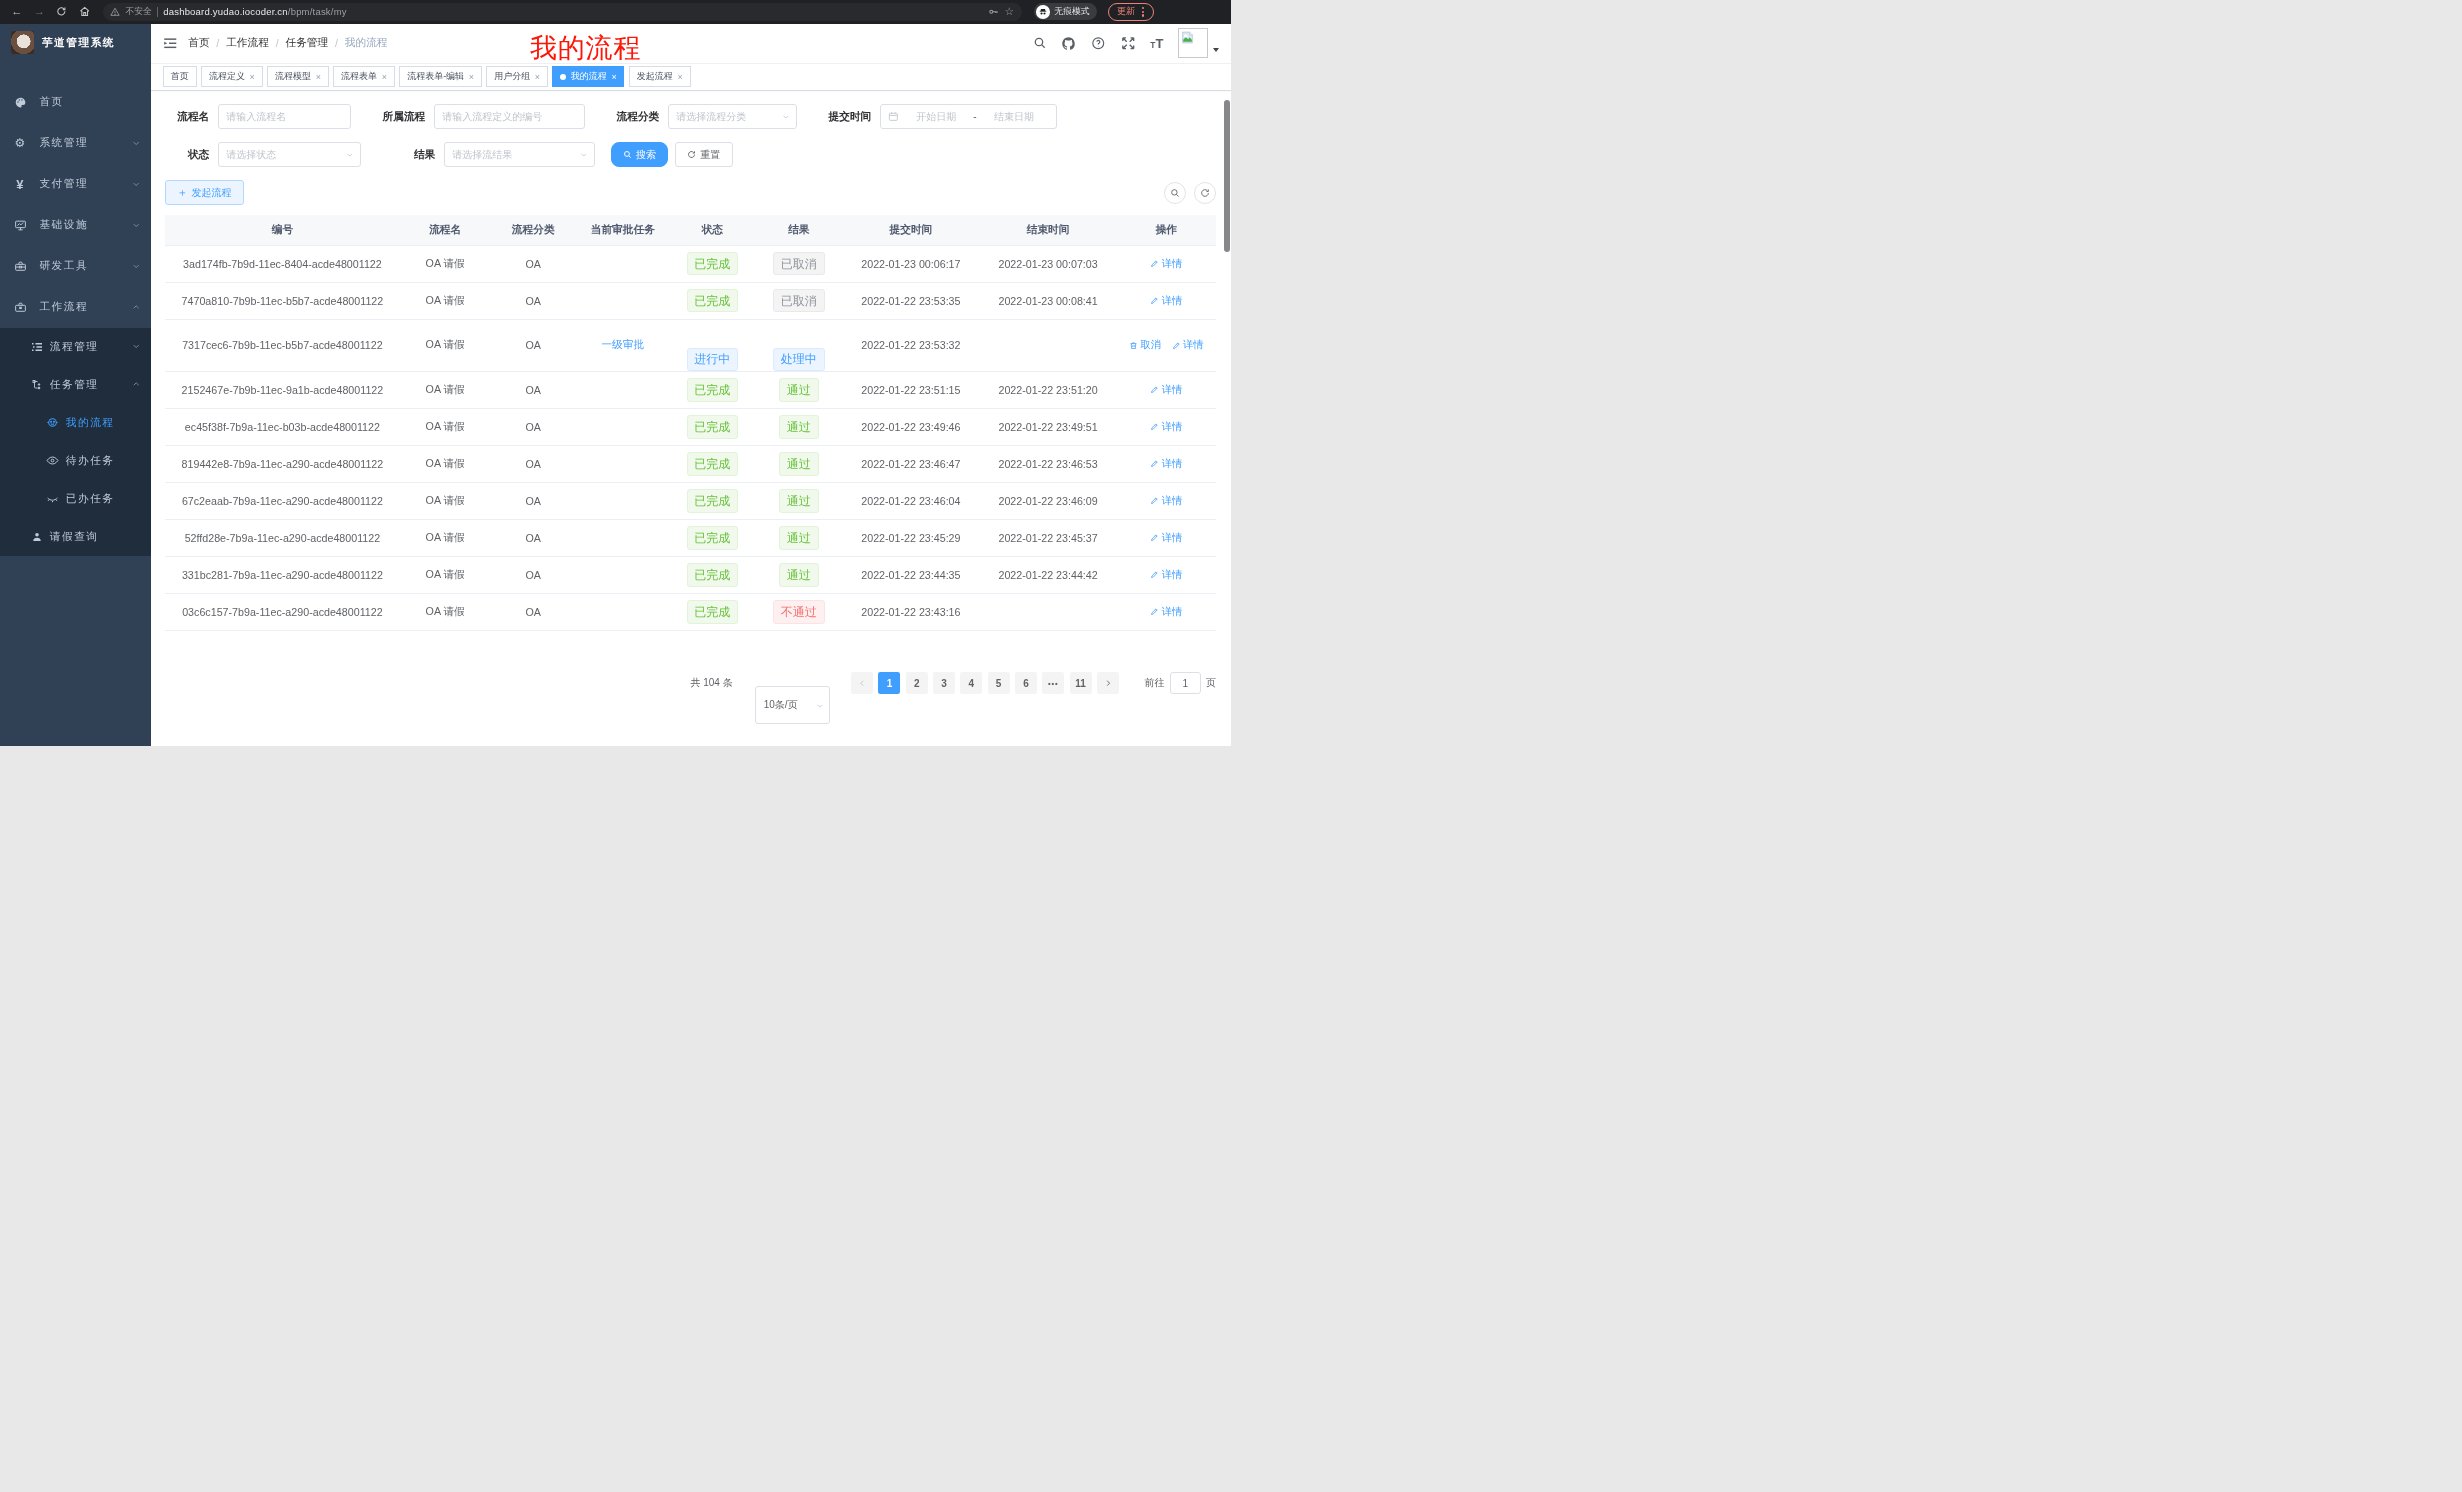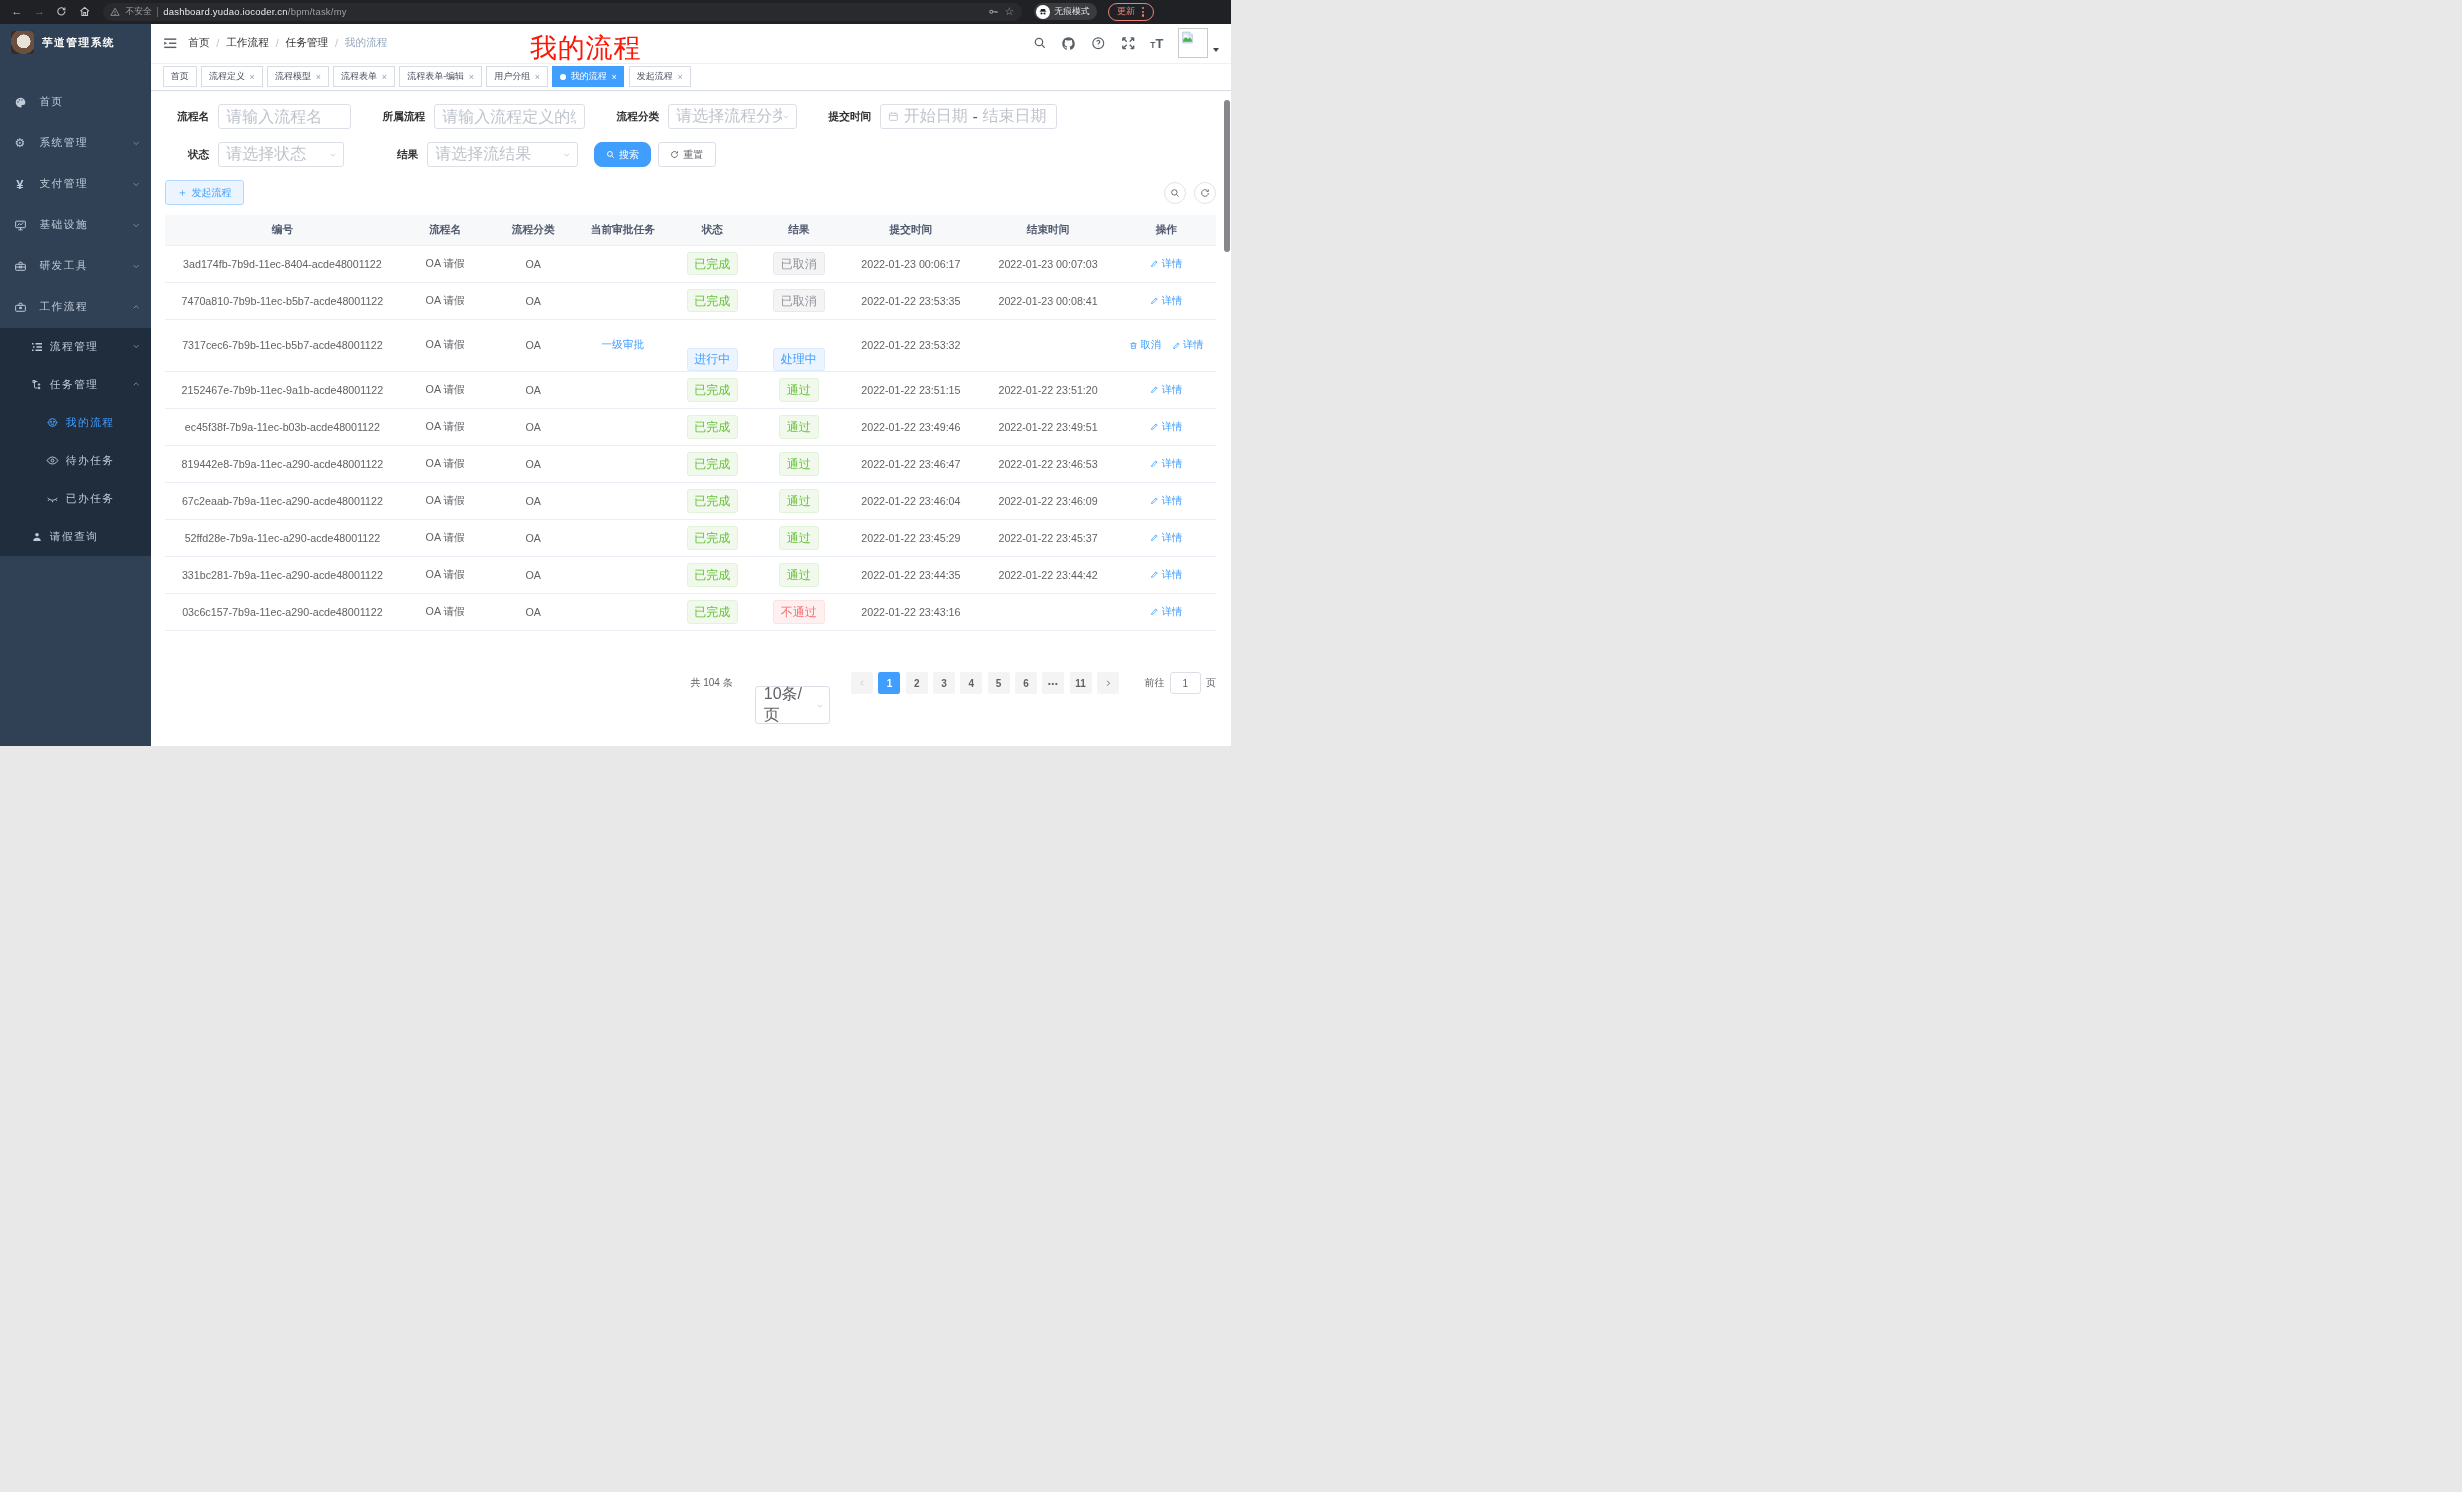--- a/index.html
+++ b/index.html
@@ -76,21 +76,21 @@
   .tag-item .tclose { margin-left:4.6px; font-size:9px; color:#9aa2b1; }
   .tag-item.active { background:#409eff; border-color:#409eff; color:#fff; }
   .tag-item.active .tclose { color:#fff; }
   .tag-dot { width:6px; height:6px; border-radius:50%; background:#fff; margin-right:4.6px; }
 
   
   .app-main { padding:13.7px 15px 0 13.7px; }
   .f-row { display:flex; align-items:center; margin-bottom:13px; }
   .f-label { font-size:10.7px; color:#303133; font-weight:bold; text-align:right; padding-right:8.4px; white-space:nowrap; }
   .w58 { width:53px; } .w88 { width:67px; }
-  .inp, .sel, .drange { height:25px; border:0.8px solid #dcdfe6; border-radius:3px; background:#fff; font-size:16px; color:#606266; }
+  .inp, .sel, .drange { height:25px; border:0.8px solid #dcdfe6; border-radius:3px; background:#fff; font-size:10px; color:#606266; }
   .inp { padding:0 7.6px; font-family:inherit; }
   .inp::placeholder { color:#bfc4cc; }
   .sel { display:flex; align-items:center; padding:0 6px 0 7.6px; cursor:pointer; }
   .sel .ph { flex:1; color:#bfc4cc; white-space:nowrap; overflow:hidden;}
   .sel .sval { flex:1; color:#606266; }
   .sel .sel-chev { color:#c0c4cc; display:flex; }
   .drange { display:flex; align-items:center; padding:0 7.6px; gap:3px; cursor:pointer; }
   .drange .cal { color:#c0c4cc; display:flex; }
   .drange .dph { color:#bfc4cc; flex:1; text-align:center; white-space:nowrap;}
   .drange .dsep { color:#606266; }
@@ -489,21 +489,21 @@
                 </svg>
             </span>
             <span class="dph">开始日期</span>
             <span class="dsep">-</span>
             <span class="dph">结束日期</span>
           </div>
         </div>
 
         <div class="f-row">
           <span class="f-label w58">状态</span>
-          <div class="sel" style="width:126px;">
+          <div class="sel" style="width:143px;">
             <span class="ph">请选择状态</span>
             <span class="sel-chev">
                 <svg width="7.6" height="7.6" viewBox="0 0 24 24" fill="none" stroke="currentColor" stroke-width="2.6">
                   <path d="m5 9 7 7 7-7"></path>
                 </svg>
               </span>
           </div>
           <span class="gap20"></span>
           <span class="f-label w88">结果</span>
           <div class="sel" style="width:151px;">

